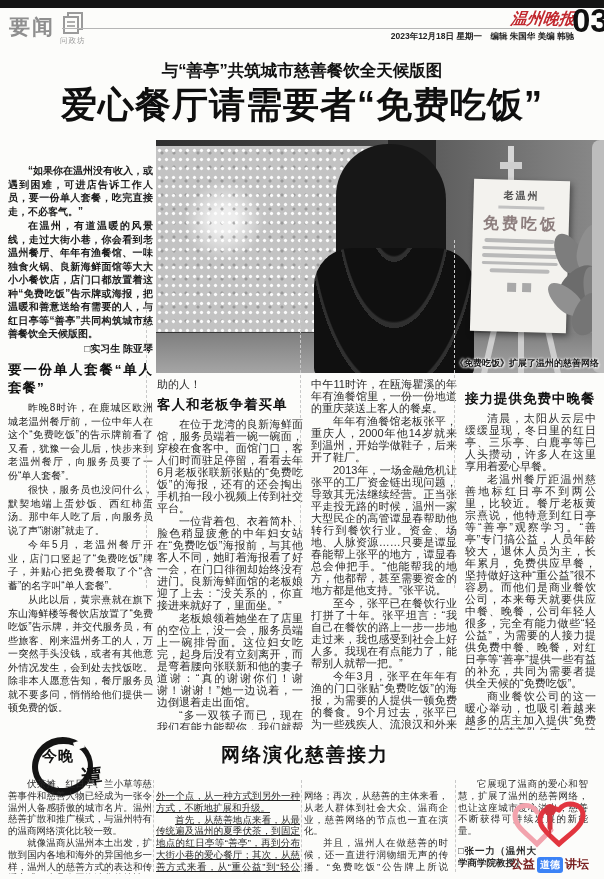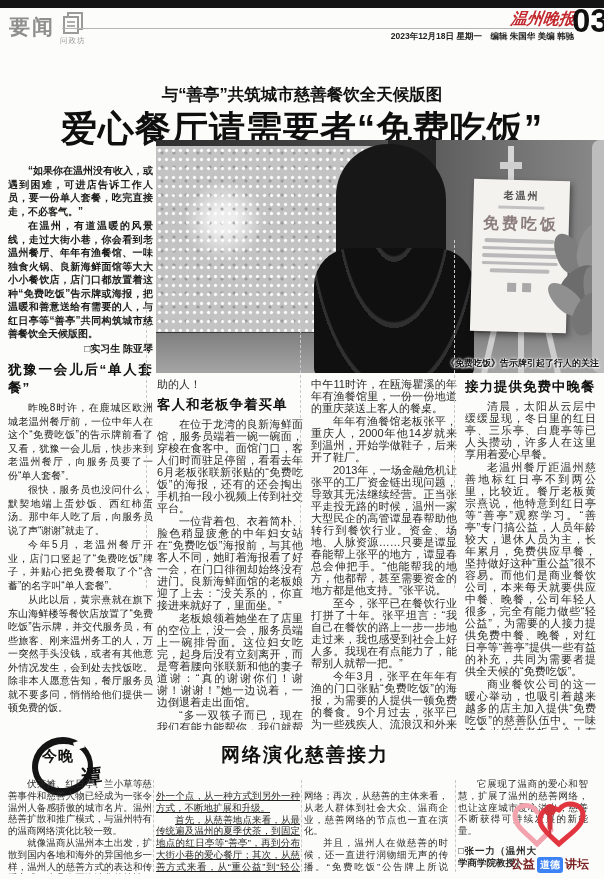--- a/index.html
+++ b/index.html
@@ -11,21 +11,21 @@
   .section-label{position:absolute;left:9px;top:13px;font-size:21px;font-weight:700;color:#8f8f8f;letter-spacing:2px;}
   .doc-icon{position:absolute;left:62px;top:11px;}
   .subsection{position:absolute;left:60px;top:36px;font-size:7.5px;color:#9a9a9a;letter-spacing:1px;}
   .header-line{position:absolute;left:62px;top:28px;width:512px;height:0;border-top:1px solid #b5b5b5;}
   .masthead{position:absolute;left:505px;top:9px;width:70px;text-align:right;font-size:16px;font-weight:800;
             font-style:italic;color:#c1272d;transform:skewX(-8deg);letter-spacing:0;}
   .page-number{position:absolute;left:572px;top:2px;font-size:33px;font-weight:700;color:#111;}
   .dateline{position:absolute;left:260px;top:31px;width:314px;text-align:right;font-size:8.5px;font-weight:700;color:#222;}
 
   
-  .headline{position:absolute;left:0;top:60px;width:604px;text-align:center;margin-top:24px;}
+  .headline{position:absolute;left:0;top:60px;width:604px;text-align:center;}
   .kicker{font-size:16.5px;font-weight:700;color:#111;margin:0 0 3px 0;}
   .main-title{font-size:36px;font-weight:800;color:#0f0f0f;margin:0;letter-spacing:1px;line-height:1.1;}
 
   
   .main{position:absolute;left:8px;top:140px;width:588px;height:592px;}
   .col{position:absolute;overflow:hidden;text-align:justify;}
   .col p{margin:0 0 1px 0;font-size:11px;line-height:12px;text-indent:2em;color:#2a2a2a;}
   .col p.noindent{text-indent:0;}
   .col h3{margin:6px 0 4px 0;font-size:13.5px;font-weight:800;color:#111;letter-spacing:1px;text-indent:0;}
   .lead p{font-size:10px;line-height:13.5px;font-weight:600;color:#1c1c1c;}
@@ -128,21 +128,21 @@
   </div>
 
   <div class="main">
 
     <div class="col col1 lead">
       <div class="lead-wrap">
         <p class="lead1">“如果你在温州没有收入，或遇到困难，可进店告诉工作人员，要一份单人套餐，吃完直接走，不必客气。”</p>
         <p>在温州，有道温暖的风景线，走过大街小巷，你会看到老温州餐厅、年年有渔餐馆、一味独食火锅、良新海鲜面馆等大大小小餐饮店，店门口都放置着这种“免费吃饭”告示牌或海报，把温暖和善意送给有需要的人，与红日亭等“善亭”共同构筑城市慈善餐饮全天候版图。</p>
         <p class="byline noindent">□实习生 陈亚琴</p>
       </div>
-      <h3>犹豫一会儿后“单人套餐”</h3>
+      <h3>要一份单人套餐“单人套餐”</h3>
       <p style="font-weight:400">昨晚8时许，在鹿城区欧洲城老温州餐厅前，一位中年人在这个“免费吃饭”的告示牌前看了又看，犹豫一会儿后，快步来到老温州餐厅，向服务员要了一份“单人套餐”。</p>
       <p style="font-weight:400">很快，服务员也没问什么，默契地端上蛋炒饭、西红柿蛋汤。那中年人吃了后，向服务员说了声“谢谢”就走了。</p>
       <p style="font-weight:400">今年5月，老温州餐厅开业，店门口竖起了“免费吃饭”牌子，并贴心把免费餐取了个“含蓄”的名字叫“单人套餐”。</p>
       <p style="font-weight:400">从此以后，黄宗熹就在旗下东山海鲜楼等餐饮店放置了“免费吃饭”告示牌，并交代服务员，有些旅客、刚来温州务工的人，万一突然手头没钱，或者有其他意外情况发生，会到处去找饭吃。除非本人愿意告知，餐厅服务员就不要多问，悄悄给他们提供一顿免费的饭。</p>
 
     </div>
 
     <div class="photo">
       <div class="tv"></div>
       <div class="pillar"></div>
@@ -170,21 +170,21 @@
       </div>
       <div class="plant">
         <div class="leaf" style="left:4px;top:10px;width:26px;height:44px;background:#7d7d7d;transform:rotate(-28deg);"></div>
         <div class="leaf" style="left:26px;top:2px;width:24px;height:48px;background:#8f8f8f;transform:rotate(12deg);"></div>
         <div class="leaf" style="left:12px;top:40px;width:30px;height:46px;background:#6c6c6c;transform:rotate(40deg);"></div>
         <div class="leaf" style="left:32px;top:44px;width:24px;height:50px;background:#818181;transform:rotate(-14deg);"></div>
         <div class="leaf" style="left:2px;top:56px;width:22px;height:42px;background:#909090;transform:rotate(-48deg);"></div>
         <div class="leaf" style="left:22px;top:70px;width:26px;height:44px;background:#757575;transform:rotate(20deg);"></div>
       </div>
       <div class="rf"></div>
-      <div class="photo-caption">《免费吃饭》告示牌引起了行人的关注</div>
+      <div class="photo-caption">《免费吃饭》扩展了温州的慈善网络</div>
     </div>
 
     <div class="col col2">
       <p class="noindent">助的人！</p>
       <h3>客人和老板争着买单</h3>
       <p>在位于龙湾的良新海鲜面馆，服务员端着一碗一碗面，穿梭在食客中。面馆门口，客人们时而驻足停留，看看去年6月老板张联新张贴的“免费吃饭”的海报，还有的还会掏出手机拍一段小视频上传到社交平台。</p>
       <p>一位背着包、衣着简朴、脸色稍显疲惫的中年妇女站在“免费吃饭”海报前，与其他客人不同，她盯着海报看了好一会，在门口徘徊却始终没有进门。良新海鲜面馆的老板娘迎了上去：“没关系的，你直接进来就好了，里面坐。”</p>
       <p>老板娘领着她坐在了店里的空位上，没一会，服务员端上一碗排骨面。这位妇女吃完，起身后没有立刻离开，而是弯着腰向张联新和他的妻子道谢：“真的谢谢你们！谢谢！谢谢！”她一边说着，一边倒退着走出面馆。</p>
       <p>“多一双筷子而已，现在我们有能力能帮你，我们就帮一把。”张联新说道。</p>
       <p>一旁正吃饭的顾客见状，拿出手机：“老板，她的这份面钱，我来付，我来付。”</p>
@@ -194,21 +194,21 @@
     <div class="col col3">
       <p class="noindent">中午11时许，在瓯海瞿溪的年年有渔餐馆里，一份一份地道的重庆菜送上客人的餐桌。</p>
       <p>年年有渔餐馆老板张平，重庆人，2000年他14岁就来到温州，开始学做鞋子，后来开了鞋厂。</p>
       <p>2013年，一场金融危机让张平的工厂资金链出现问题，导致其无法继续经营。正当张平走投无路的时候，温州一家大型民企的高管谭显春帮助他转行到餐饮行业。资金、场地、人脉资源……只要是谭显春能帮上张平的地方，谭显春总会伸把手。“他能帮我的地方，他都帮，甚至需要资金的地方都是他支持。”张平说。</p>
       <p>至今，张平已在餐饮行业打拼了十年。张平坦言：“我自己在餐饮的路上一步一步地走过来，我也感受到社会上好人多。我现在有点能力了，能帮别人就帮一把。”</p>
       <p>今年3月，张平在年年有渔的门口张贴“免费吃饭”的海报，为需要的人提供一顿免费的餐食。9个月过去，张平已为一些残疾人、流浪汉和外来务工人员送上温饱。</p>
       <p>张联新也有类似的感受：“我最困难的时候，我的店突然起了一场大火，要赔七八十万元。我的一位朋友当即叫他秘书给我送了15万元现金。人一定要有感恩之心，有能力的时候要想着帮助遇到困难的人。”</p>
     </div>
 
     <div class="col col4">
-      <h3 style="margin-top:0">接力提供免费中晚餐</h3>
+      <h3 style="margin-top:12px">接力提供免费中晚餐</h3>
       <p>清晨，太阳从云层中缓缓显现，冬日里的红日亭、三乐亭、白鹿亭等已人头攒动，许多人在这里享用着爱心早餐。</p>
       <p>老温州餐厅距温州慈善地标红日亭不到两公里，比较近。餐厅老板黄宗熹说，他特意到红日亭等“善亭”观察学习。“善亭”专门搞公益，人员年龄较大，退休人员为主，长年累月，免费供应早餐，坚持做好这种“重公益”很不容易。而他们是商业餐饮公司，本来每天就要供应中餐、晚餐，公司年轻人很多，完全有能力做些“轻公益”，为需要的人接力提供免费中餐、晚餐，对红日亭等“善亭”提供一些有益的补充，共同为需要者提供全天候的“免费吃饭”。</p>
       <p>商业餐饮公司的这一暖心举动，也吸引着越来越多的店主加入提供“免费吃饭”的慈善队伍中。一味独食火锅的老板是个小有名气的美食博主，他看到老温州等餐厅都有放置“免费吃饭”后，在11月10日在店门口放置“一切都会好 免费套餐”的牌子。消费者将这个牌子与网友们分享，网友们纷纷点赞：“看到这个牌子真的被感动到了”。</p>
 
     </div>
   </div>
 
   <div class="vrule vr1"></div>
   <div class="vrule vr2"></div>
   <div class="vrule vr3"></div>

